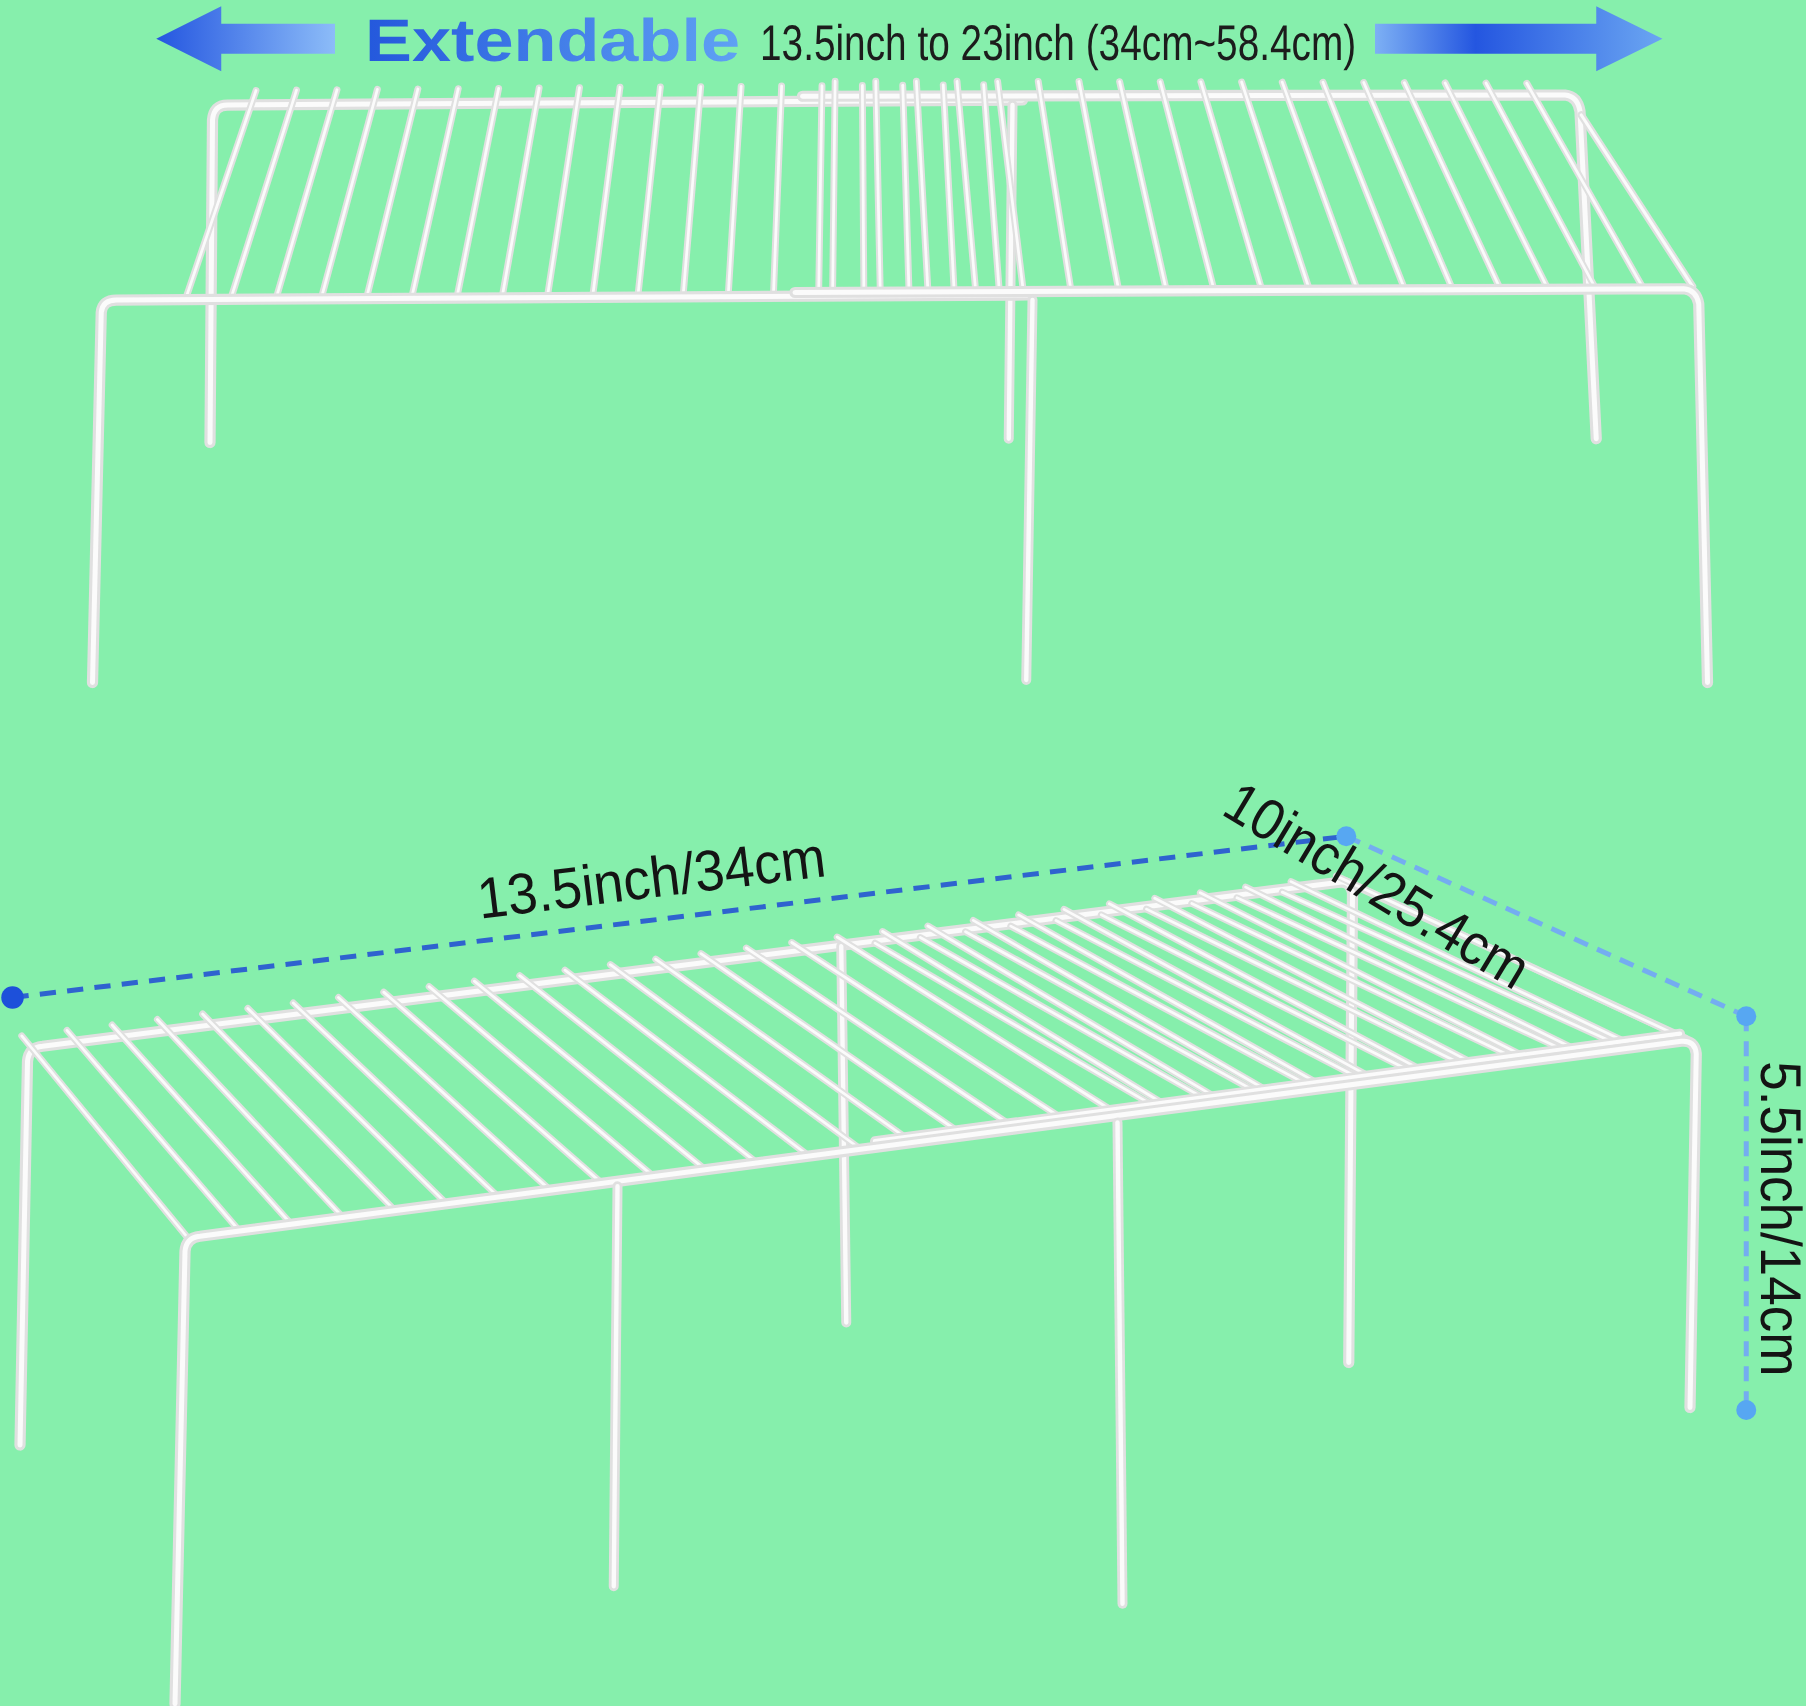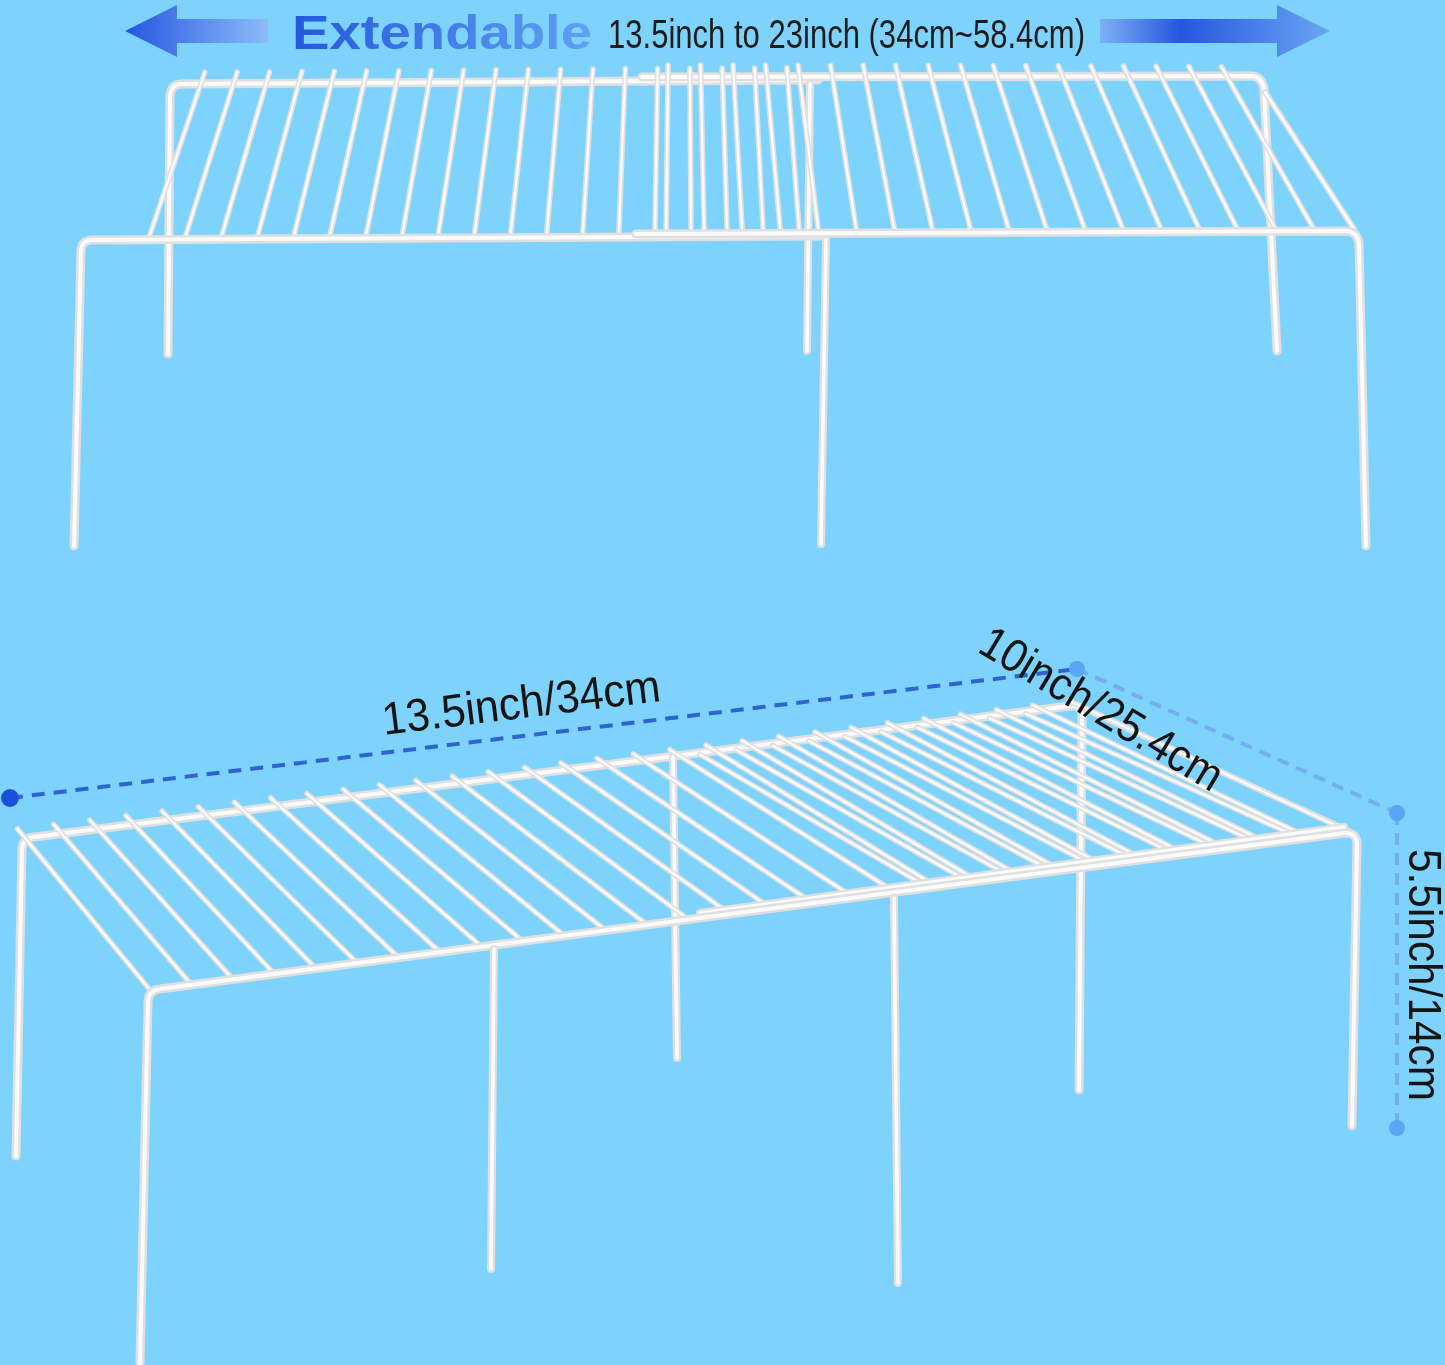--- a/index.html
+++ b/index.html
@@ -1,19 +1,19 @@
 <!DOCTYPE html>
 <html><head>
 <meta charset="utf-8">
 <style>
   html,body{margin:0;padding:0;background:#ffffff;}
   .stage{
     position:relative;
     width:1445px;height:1365px;
-    background:#7dd3fc;
+    background:#86efac;
     overflow:hidden;
     font-family:"Liberation Sans", sans-serif;
   }
   svg{display:block;}
   text{font-family:"Liberation Sans", sans-serif;}
 </style>
 </head>
 <body>
 
 <div class="stage">

